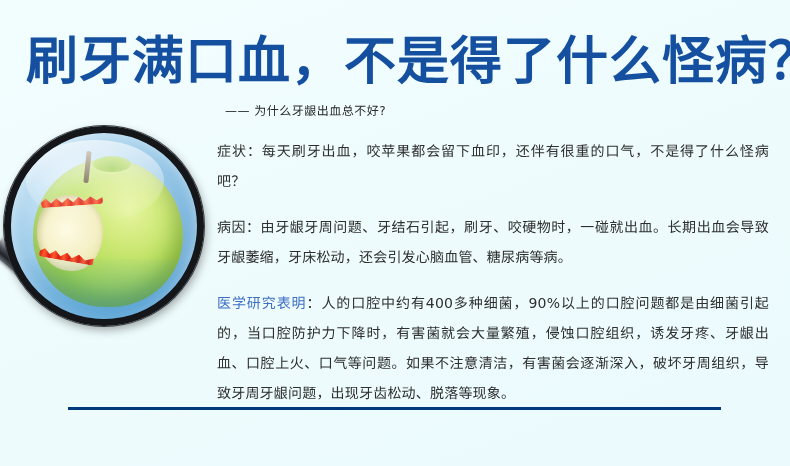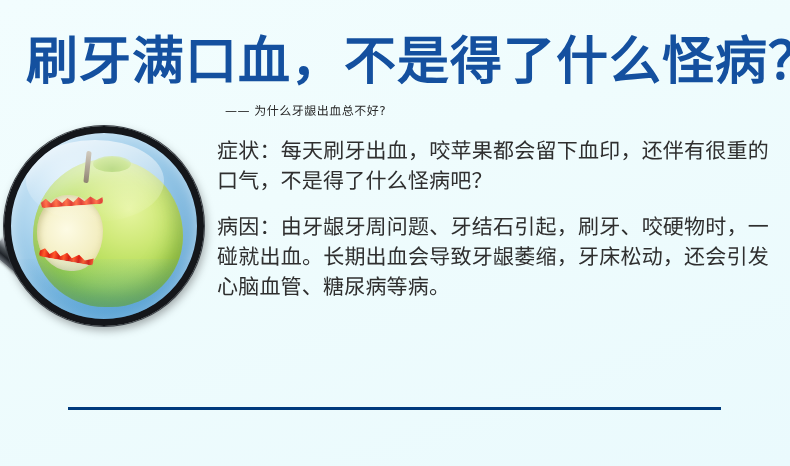--- a/index.html
+++ b/index.html
@@ -48,21 +48,21 @@
   }
 
   
   .body-copy {
     position: absolute;
     left: 217px;
     top: 136px;
     width: 552px;
   }
   .para {
-    font-size: 21px;
+    font-size: 14px;
     line-height: 30px;
     color: #2f2f2f;
     text-align: justify;
     margin: 0;
     letter-spacing: 0.2px;
   }
   .para + .para { margin-top: 16px; }
   .lead-blue { color: #3f6fc4; }
 
   
@@ -235,17 +235,18 @@
     </div>
   </div>
 
   <div class="title">刷牙满口血，不是得了什么怪病？</div>
 
   <div class="subtitle">—— 为什么牙龈出血总不好?</div>
 
   <div class="body-copy">
     <p class="para">症状：每天刷牙出血，咬苹果都会留下血印，还伴有很重的口气，不是得了什么怪病吧？</p>
     <p class="para">病因：由牙龈牙周问题、牙结石引起，刷牙、咬硬物时，一碰就出血。长期出血会导致牙龈萎缩，牙床松动，还会引发心脑血管、糖尿病等病。</p>
+    <p class="para"><span class="lead-blue">医学研究表明</span><span>：人的口腔中约有400多种细菌，90%以上的口腔问题都是由细菌引起的，当口腔防护力下降时，有害菌就会大量繁殖，侵蚀口腔组织，诱发牙疼、牙龈出血、口腔上火、口气等问题。如果不注意清洁，有害菌会逐渐深入，破坏牙周组织，导致牙周牙龈问题，出现牙齿松动、脱落等现象。</span></p>
   </div>
 
   <div class="rule"></div>
 
 </div>
 
 </body></html>

